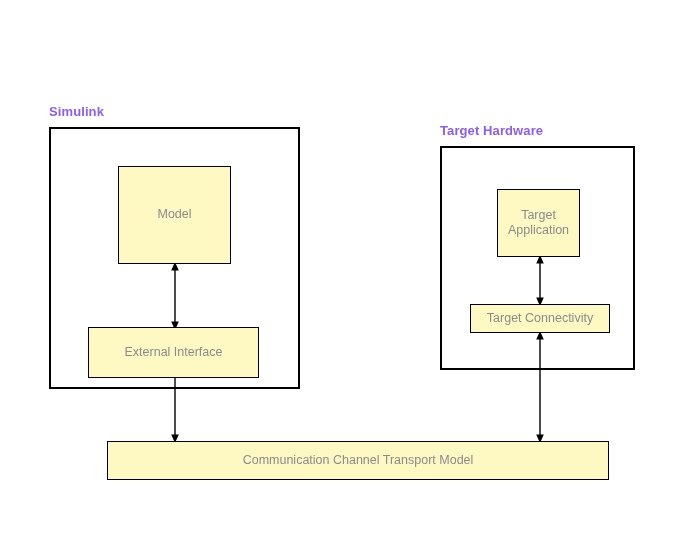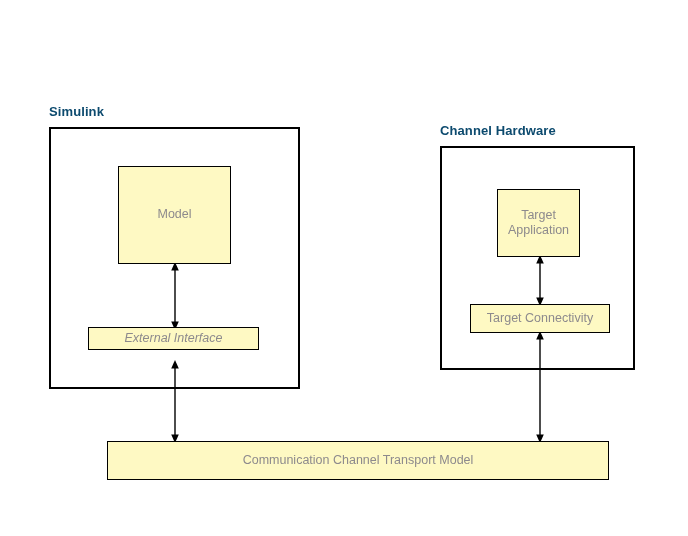--- a/index.html
+++ b/index.html
@@ -14,21 +14,21 @@
     position: relative;
     width: 688px;
     height: 536px;
     background: #ffffff;
     overflow: hidden;
   }
   .group-label {
     position: absolute;
     font-size: 13px;
     font-weight: bold;
-    color: #0c4a6e;
+    color: #8b5cf6;
     white-space: nowrap;
     letter-spacing: 0.1px;
   }
   .container-box {
     position: absolute;
     border: 2px solid #000000;
     background: transparent;
     box-sizing: border-box;
   }
   .node-box {
@@ -60,21 +60,21 @@
 </style>
 </head>
 <body>
 
 <div id="canvas">
 
   <div class="group-label" style="left:49px; top:104px;">Simulink</div>
 
   <div class="container-box" style="left:49px; top:127px; width:251px; height:262px;"></div>
 
-  <div class="group-label" style="left:440px; top:123px;">Channel Hardware</div>
+  <div class="group-label" style="left:440px; top:123px;">Target Hardware</div>
 
   <div class="container-box" style="left:440px; top:146px; width:195px; height:224px;"></div>
 
   <div class="connector" style="left:166px; top:262px; width:18px; height:68px;">
     <svg width="18" height="68" viewBox="0 0 18 68" aria-hidden="true">
       <line x1="9" y1="6" x2="9" y2="62" stroke="#000000" stroke-width="1.4"></line>
       <polygon points="9,0 5.2,8.5 12.8,8.5" fill="#000000"></polygon>
       <polygon points="9,68 5.2,59.5 12.8,59.5" fill="#000000"></polygon>
     </svg>
   </div>
@@ -100,21 +100,21 @@
       <line x1="9" y1="6" x2="9" y2="106" stroke="#000000" stroke-width="1.4"></line>
       <polygon points="9,0 5.2,8.5 12.8,8.5" fill="#000000"></polygon>
       <polygon points="9,112 5.2,103.5 12.8,103.5" fill="#000000"></polygon>
     </svg>
   </div>
 
   <div class="node-box" style="left:118px; top:166px; width:113px; height:98px;">
     <span class="node-label">Model</span>
   </div>
 
-  <div class="node-box" style="left:88px; top:327px; width:171px; height:23px;font-style:italic;">
+  <div class="node-box" style="left:88px; top:327px; width:171px; height:51px;">
     <span class="node-label">External Interface</span>
   </div>
 
   <div class="node-box" style="left:470px; top:304px; width:140px; height:29px;">
     <span class="node-label">Target Connectivity</span>
   </div>
 
   <div class="node-box" style="left:497px; top:189px; width:83px; height:68px;">
     <span class="node-label">Target
 Application</span>

